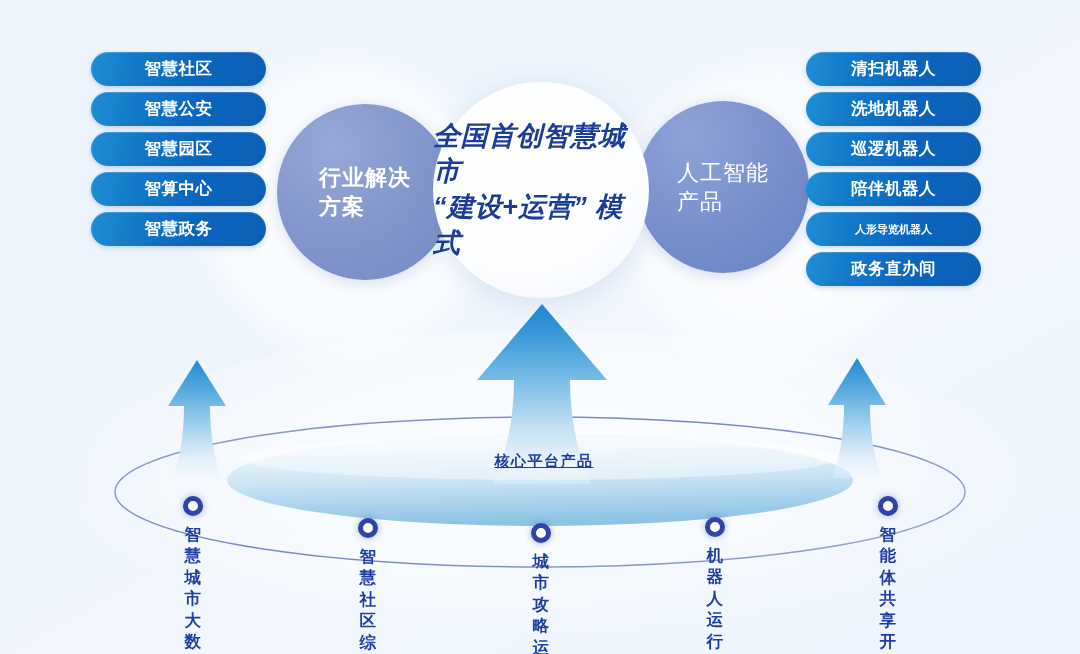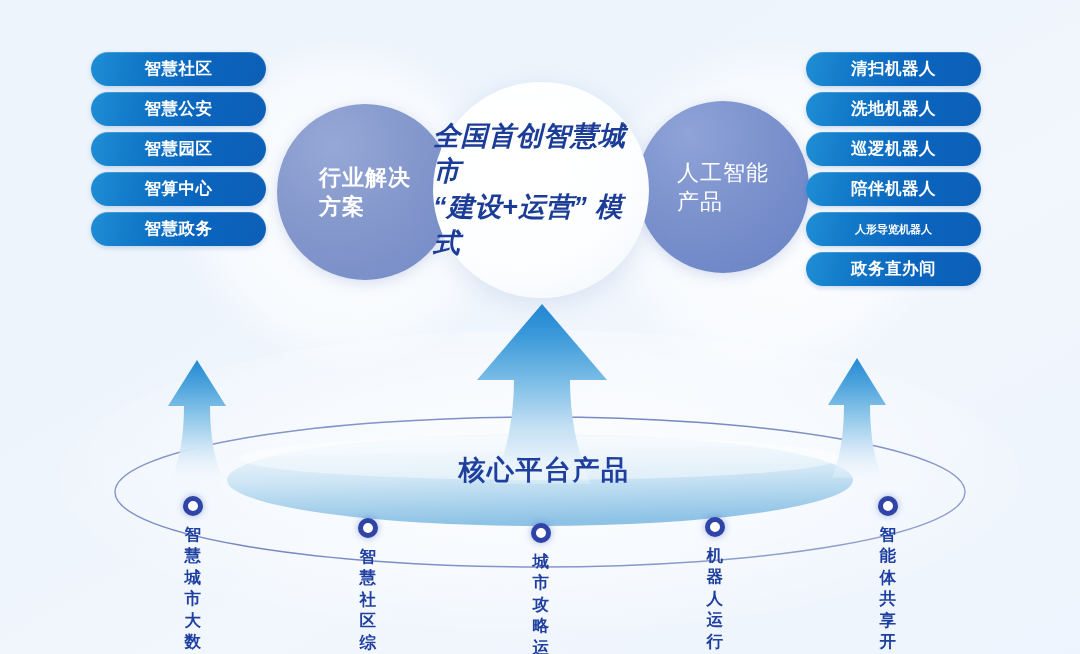--- a/index.html
+++ b/index.html
@@ -118,24 +118,25 @@
 
   
   .ellipse-layer { position: absolute; left: 0; top: 400px; width: 1080px; height: 200px; z-index: 2; }
 
   .core-label {
     position: absolute;
     left: 8px; right: 0;
     top: 452px;
     text-align: center;
     color: #1e3f9e;
-    font-size: 27px;
+    font-size: 15px;
     font-weight: bold;
     letter-spacing: 1.5px;
     z-index: 7;
+    text-decoration: underline;
   }
 
   
   .node { position: absolute; z-index: 8; }
   .node-dot {
     position: absolute;
     width: 20px; height: 20px;
     border-radius: 50%;
     background: #ffffff;
     border: 5px solid #2f44a6;

